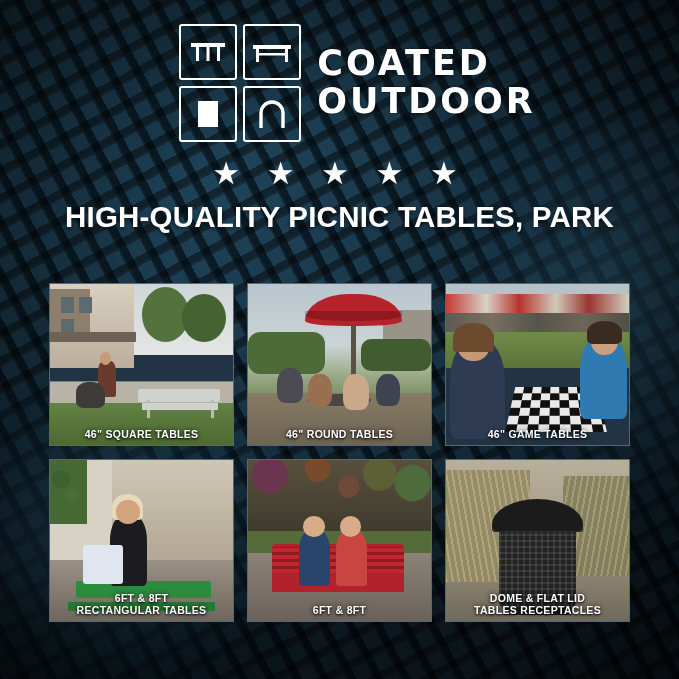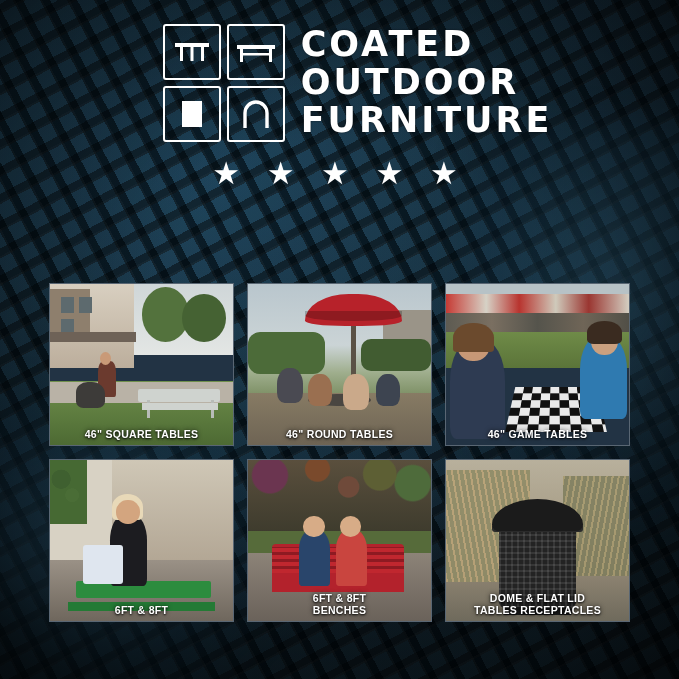--- a/index.html
+++ b/index.html
@@ -308,27 +308,27 @@
         <div class="logo-cell">
           <svg width="42" height="38" viewBox="0 0 42 38" aria-hidden="true">
             <path d="M10 33 L10 18 A11 11 0 0 1 32 18 L32 33" fill="none" stroke="#ffffff" stroke-width="3.4"></path>
           </svg>
         </div>
       </div>
     </div>
     <div class="logo-words">
       <div class="logo-word">COATED</div>
       <div class="logo-word">OUTDOOR</div>
-      <div class="logo-word">FURNITURE</div>
     </div>
   </div>
 
   <div class="stars">★ ★ ★ ★ ★</div>
 
   <div class="headline">
+    <span>HIGH-QUALITY PICNIC TABLES, PARK</span>
   </div>
 
   <div class="grid">
 
     <div class="card">
       <div class="scene">
         <div class="s1-sky"></div>
         <div class="s1-bldg"></div>
         <div class="s1-bldg2"></div>
         <div class="s1-roof"></div>
@@ -400,39 +400,39 @@
         <div class="s4-ground"></div>
         <div class="s4-table"></div>
         <div class="s4-bench"></div>
         <div class="s4-person"></div>
         <div class="s4-hair"></div>
         <div class="s4-head"></div>
         <div class="s4-bag"></div>
       </div>
       <div class="caption">
         <span>6FT &amp; 8FT</span>
+        <span class="cl2">RECTANGULAR TABLES</span>
       </div>
     </div>
 
     <div class="card">
       <div class="scene">
         <div class="s5-trees"></div>
         <div class="s5-leaves"></div>
         <div class="s5-grass"></div>
         <div class="s5-ground"></div>
         <div class="s5-bench"></div>
         <div class="s5-benchback"></div>
         <div class="s5-kid1"></div>
         <div class="s5-kid1h"></div>
         <div class="s5-kid2"></div>
         <div class="s5-kid2h"></div>
       </div>
       <div class="caption">
         <span>6FT &amp; 8FT</span>
-        <span class="cl2">BENCHES</span>
       </div>
     </div>
 
     <div class="card">
       <div class="scene">
         <div class="s6-bg"></div>
         <div class="s6-grass"></div>
         <div class="s6-grass2"></div>
         <div class="s6-can"></div>
         <div class="s6-lidband"></div>

